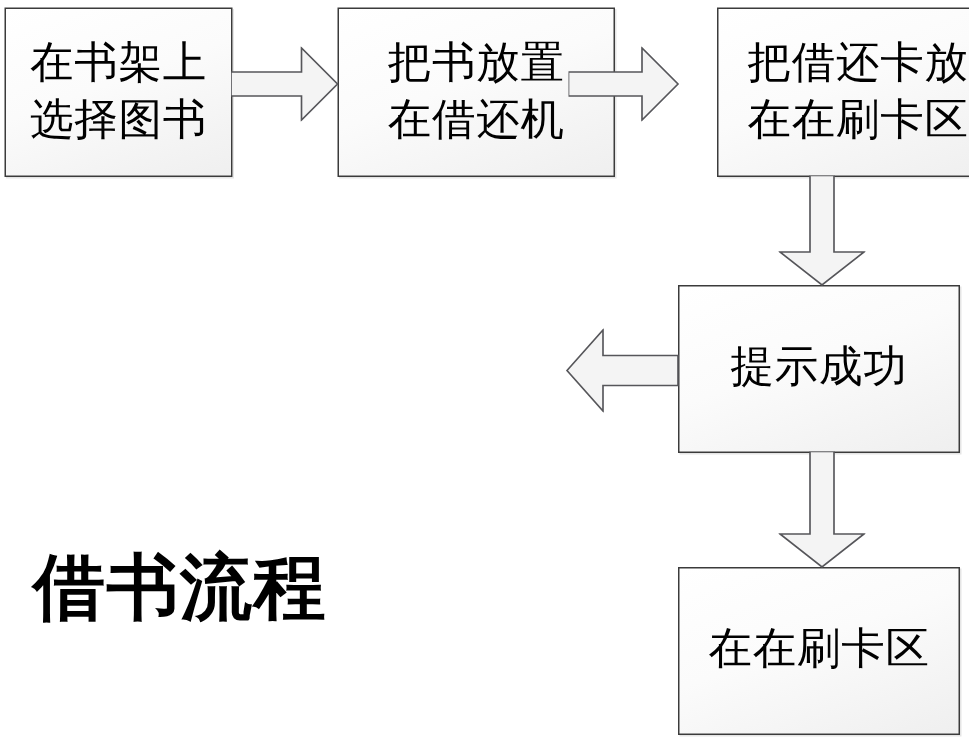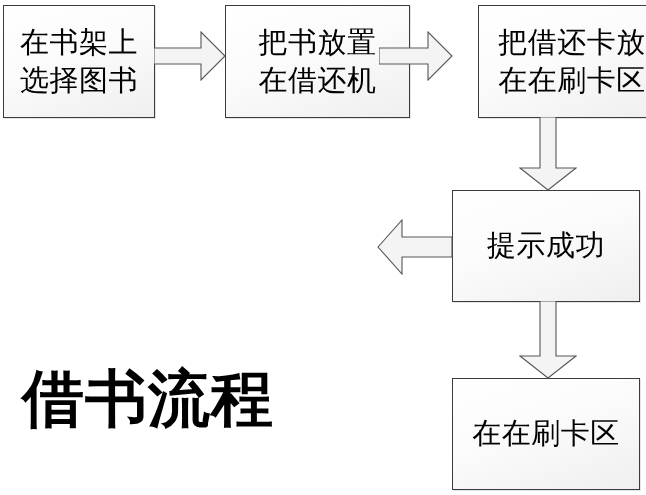--- a/index.html
+++ b/index.html
@@ -52,21 +52,21 @@
     stroke: #56565a;
     stroke-width: 1.1;
   }
 
   
   .caption {
     position: absolute;
     color: #000000;
     font-family: "DejaVu Sans", "Liberation Sans", sans-serif;
     font-weight: bold;
-    font-size: 62px;
+    font-size: 48px;
     line-height: 1;
     letter-spacing: 1px;
     white-space: nowrap;
   }
 </style>
 </head>
 <body>
 
 <div id="canvas">
 

